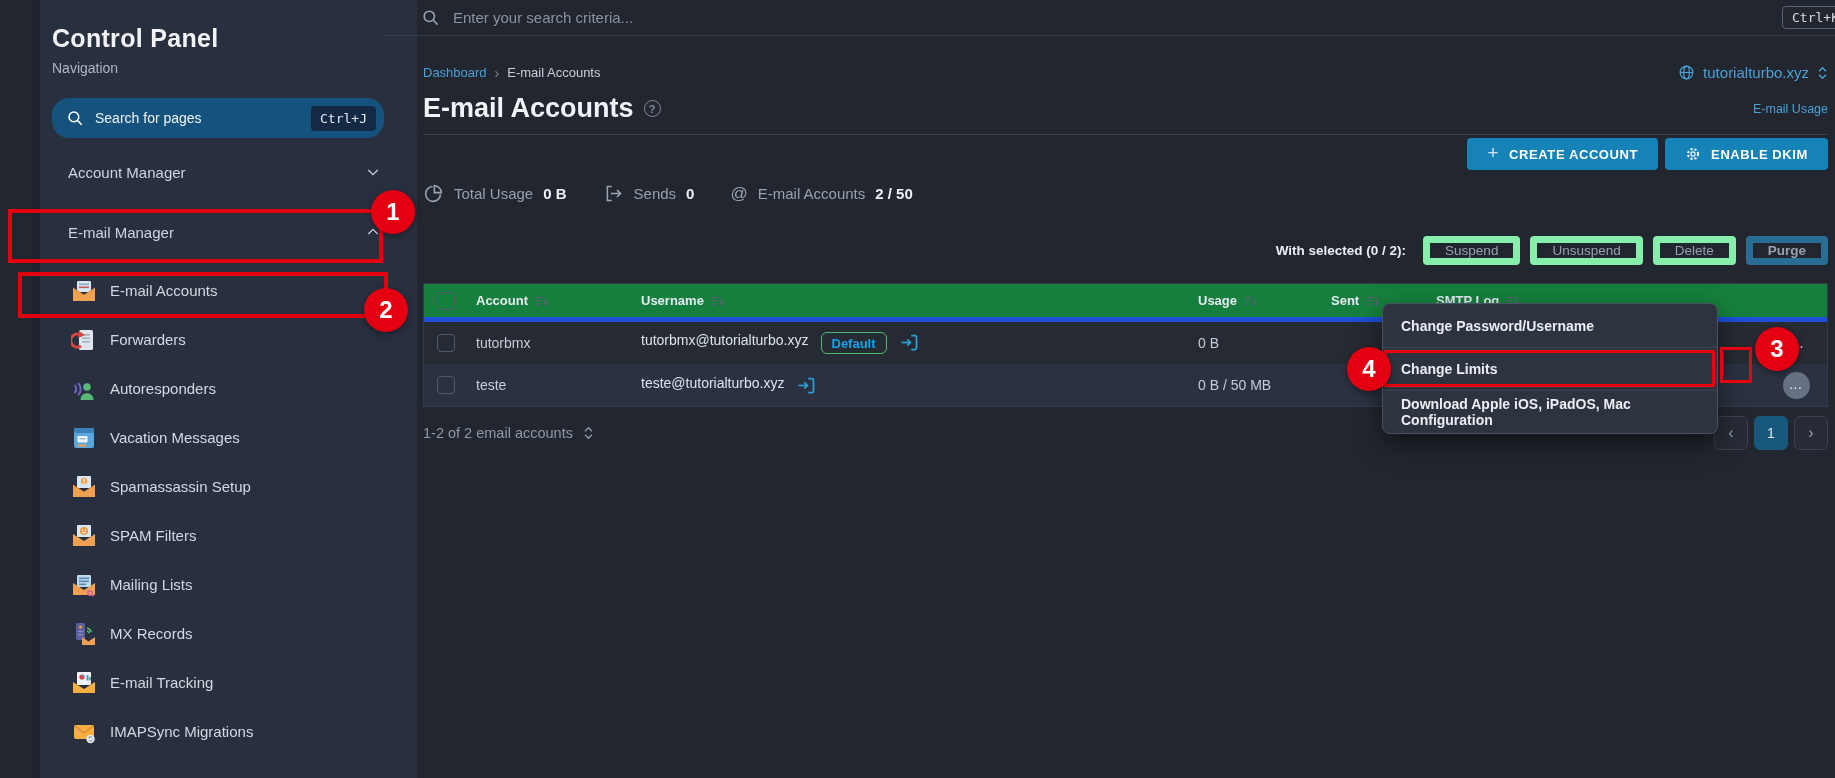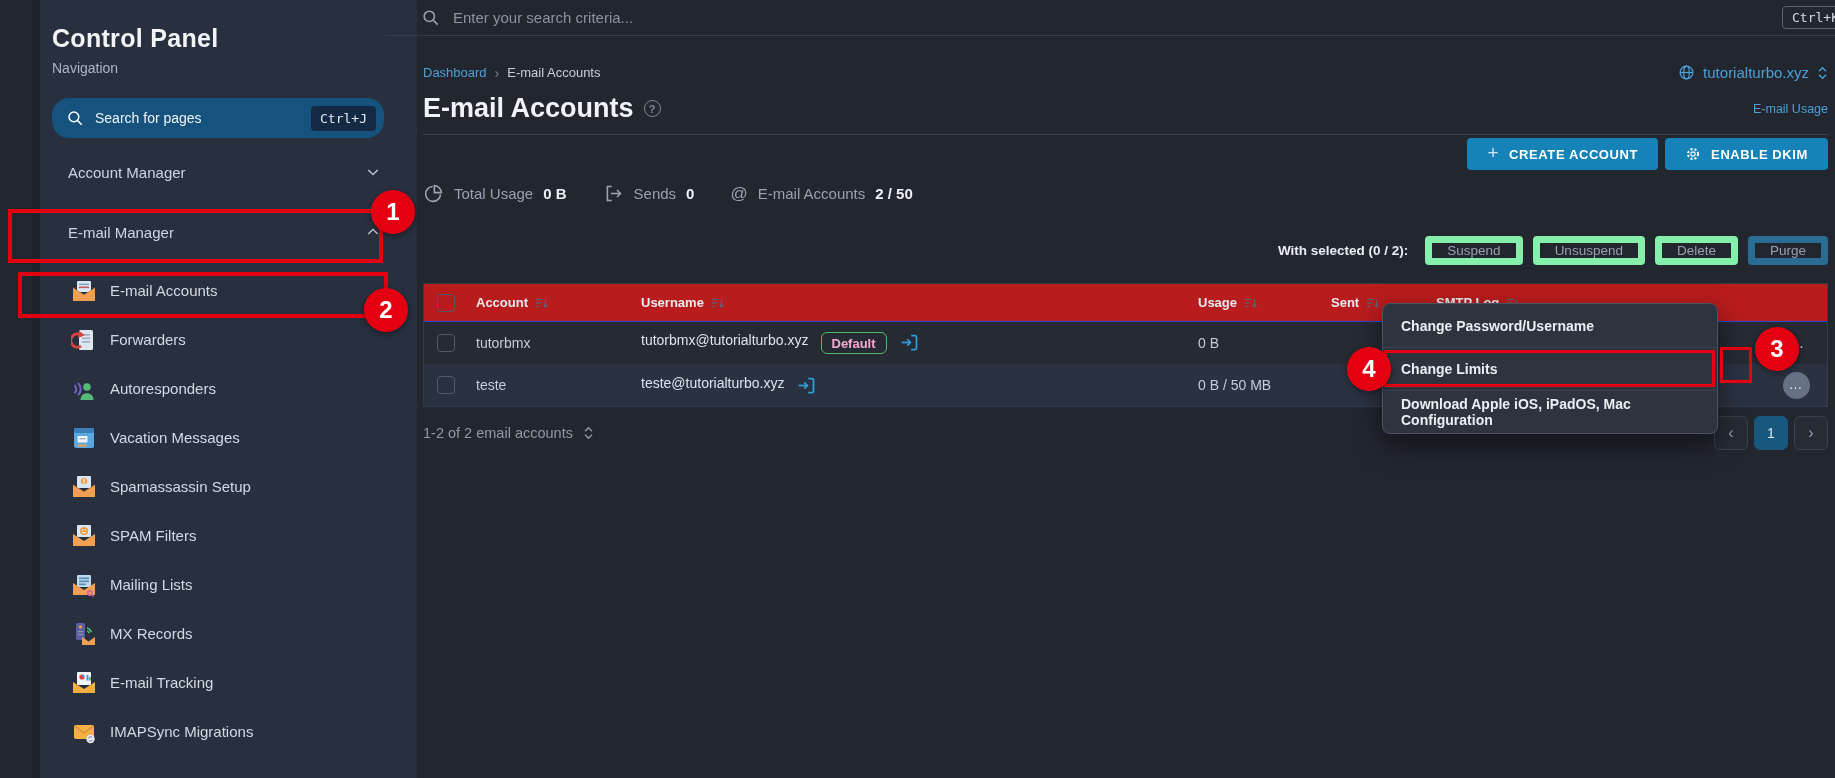--- a/index.html
+++ b/index.html
@@ -101,38 +101,38 @@
   .stat .s-val { font-size:15px; font-weight:700; color:#eef1f6; }
   .at-glyph { font-size:17px; color:#98a1b1; }
 
   .sel-row { margin-top:32px; display:flex; justify-content:flex-end; align-items:center; gap:10px; }
   .sel-lbl { font-size:13.5px; font-weight:700; color:#e9edf3; margin-right:7px; }
   .chip {
     height:29px; padding:0 15px; border-radius:4px; background:transparent;
     border:7px solid #86efac; color:#98a1b0; font-size:13.5px; cursor:pointer;
     display:flex; align-items:center; font-family:"Liberation Sans",sans-serif;
   }
-  .chip.blue { border-color:#2a6d94; }
+  .chip.blue { border-color:#2a6d94;font-weight:bold; }
 
   
   .tbl { margin-top:18px; border:1px solid #353c49; }
   .tgrid { display:grid; grid-template-columns:52px 165px 557px 133px 105px 1fr 62px; align-items:center; }
-  .thead { height:38px; background:#b91c1c; border-bottom:1px solid #1d4ed8; }
+  .thead { height:38px; background:#15803d; border-bottom:5px solid #1d4ed8; }
   .th { display:flex; align-items:center; gap:7px; font-size:13px; font-weight:700; color:#e6eaf1; cursor:pointer; }
   .trow { height:42px; font-size:14px; }
   .row-a { background:#252a33; }
   .row-b { background:#2a3140; }
   .cb {
     width:18px; height:18px; border:1.5px solid #515a6a; border-radius:4px;
     margin-left:13px; cursor:pointer; background:transparent;
   }
   .cell-account { color:#c6cdd8; }
   .cell-user { display:flex; align-items:flex-start; gap:12px; color:#dde3ec; }
   .badge {
-    border:1px solid #53b96f; color:#f9a8d4; border-radius:6px;
+    border:1px solid #53b96f; color:#0ea5e9; border-radius:6px;
     padding:2.5px 10px; font-size:13px; font-weight:600;
   }
   .cell-usage { color:#c6cdd8; }
   .cell-act { display:flex; justify-content:center; }
   .dots-txt { color:#c2c9d6; font-size:16px; letter-spacing:2px; cursor:pointer; }
   .dots-btn {
     width:27px; height:27px; border-radius:50%; background:#677184; border:none;
     color:#fff; font-size:12px; letter-spacing:1px; cursor:pointer;
     display:flex; align-items:center; justify-content:center;
   }

